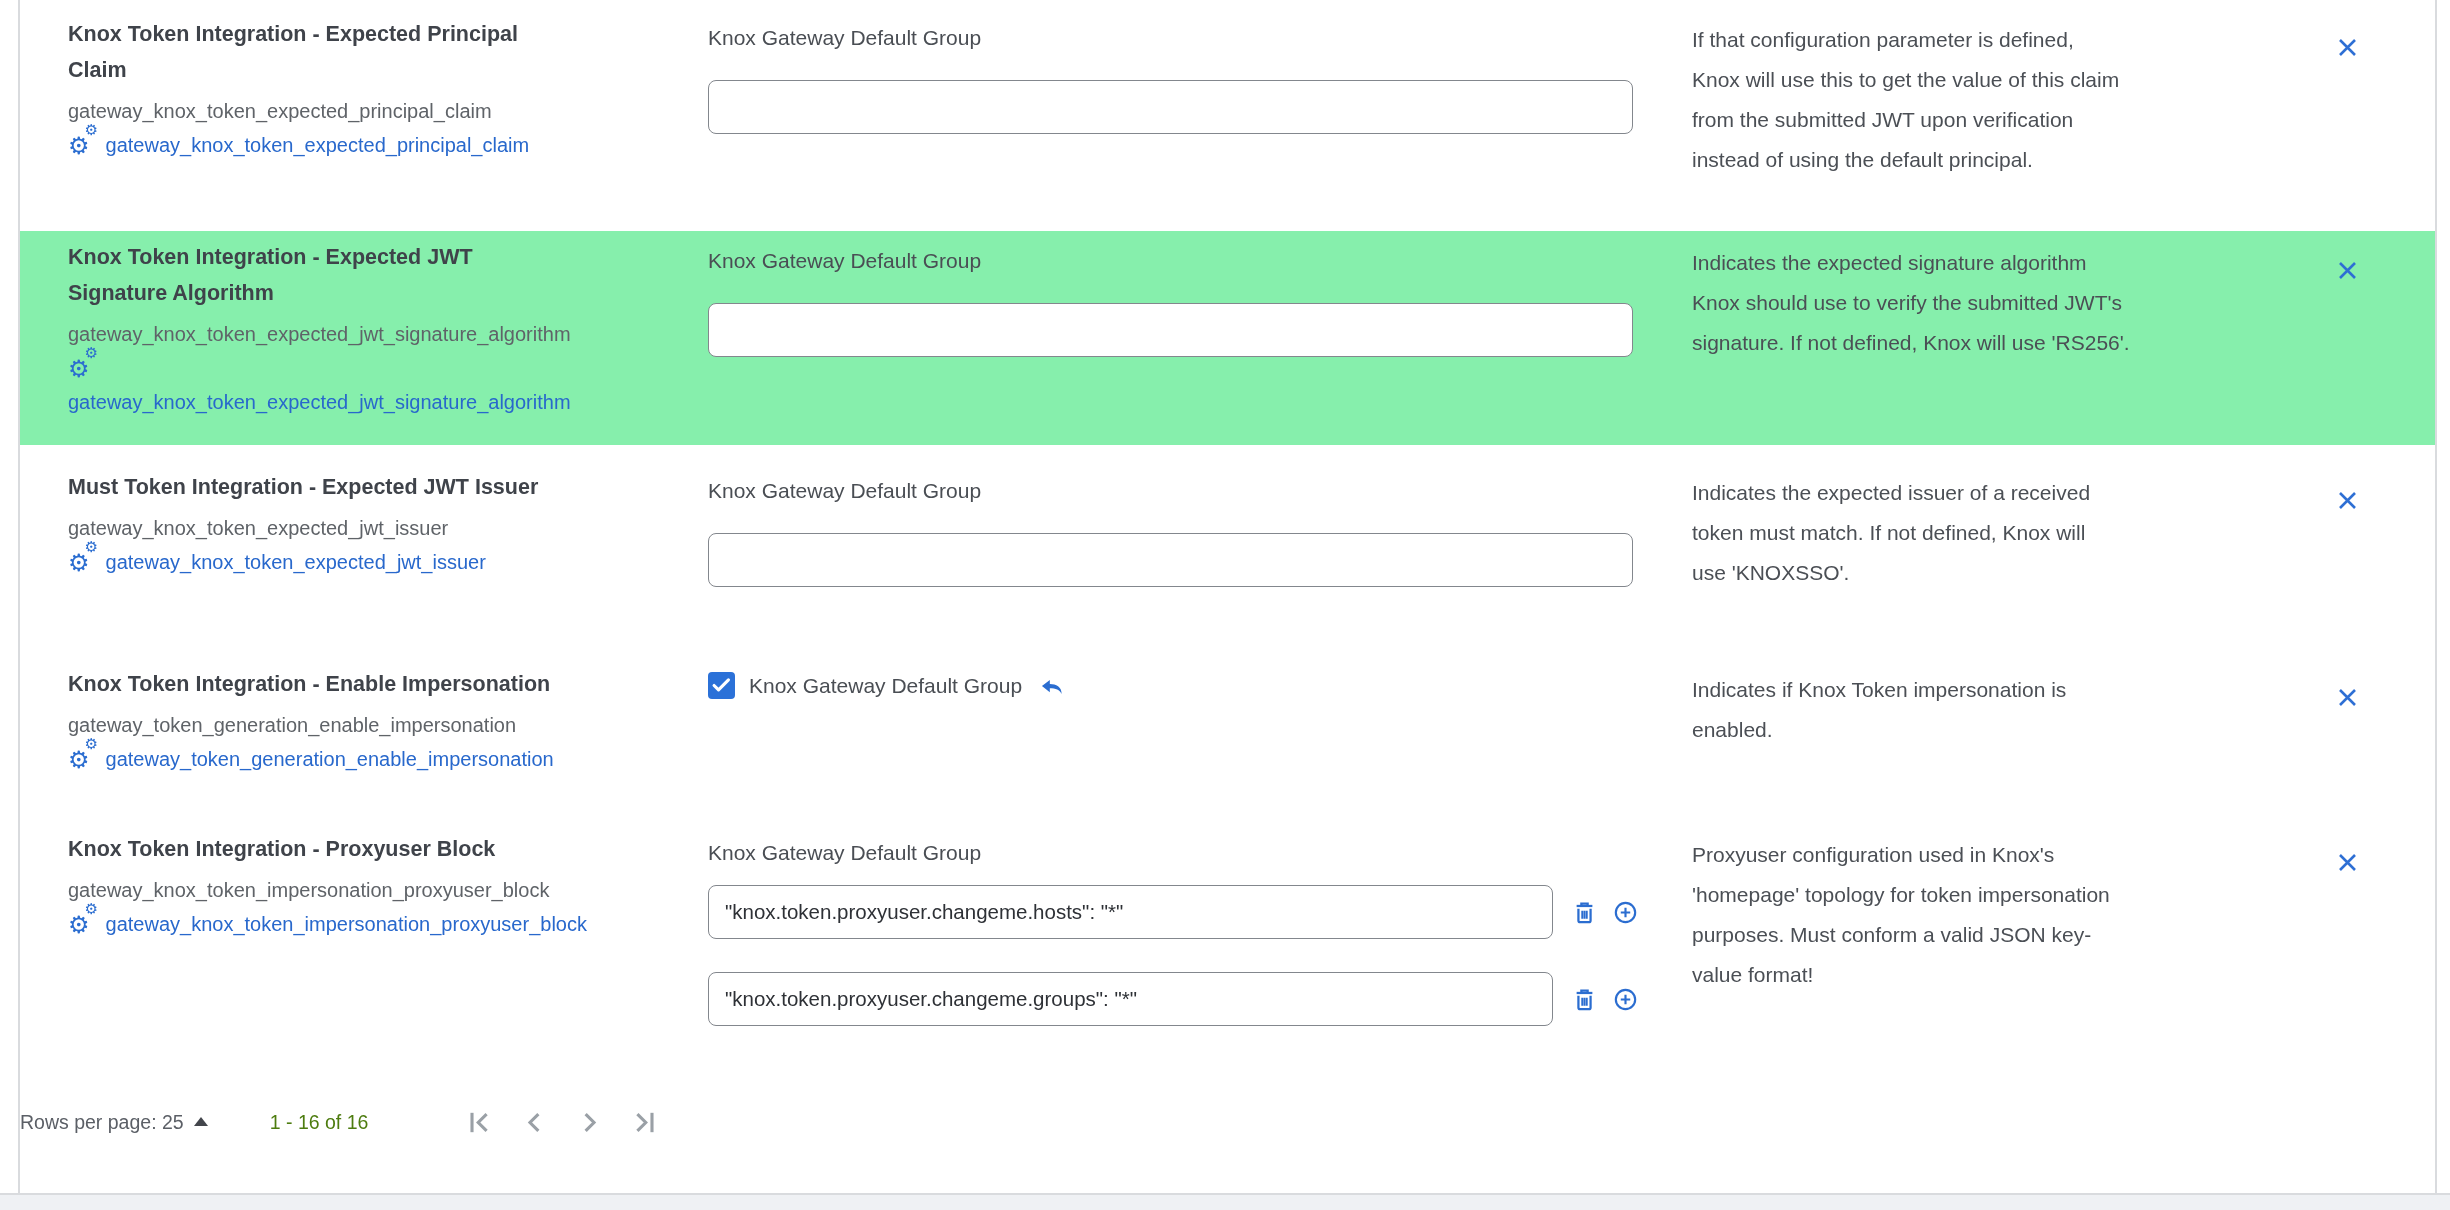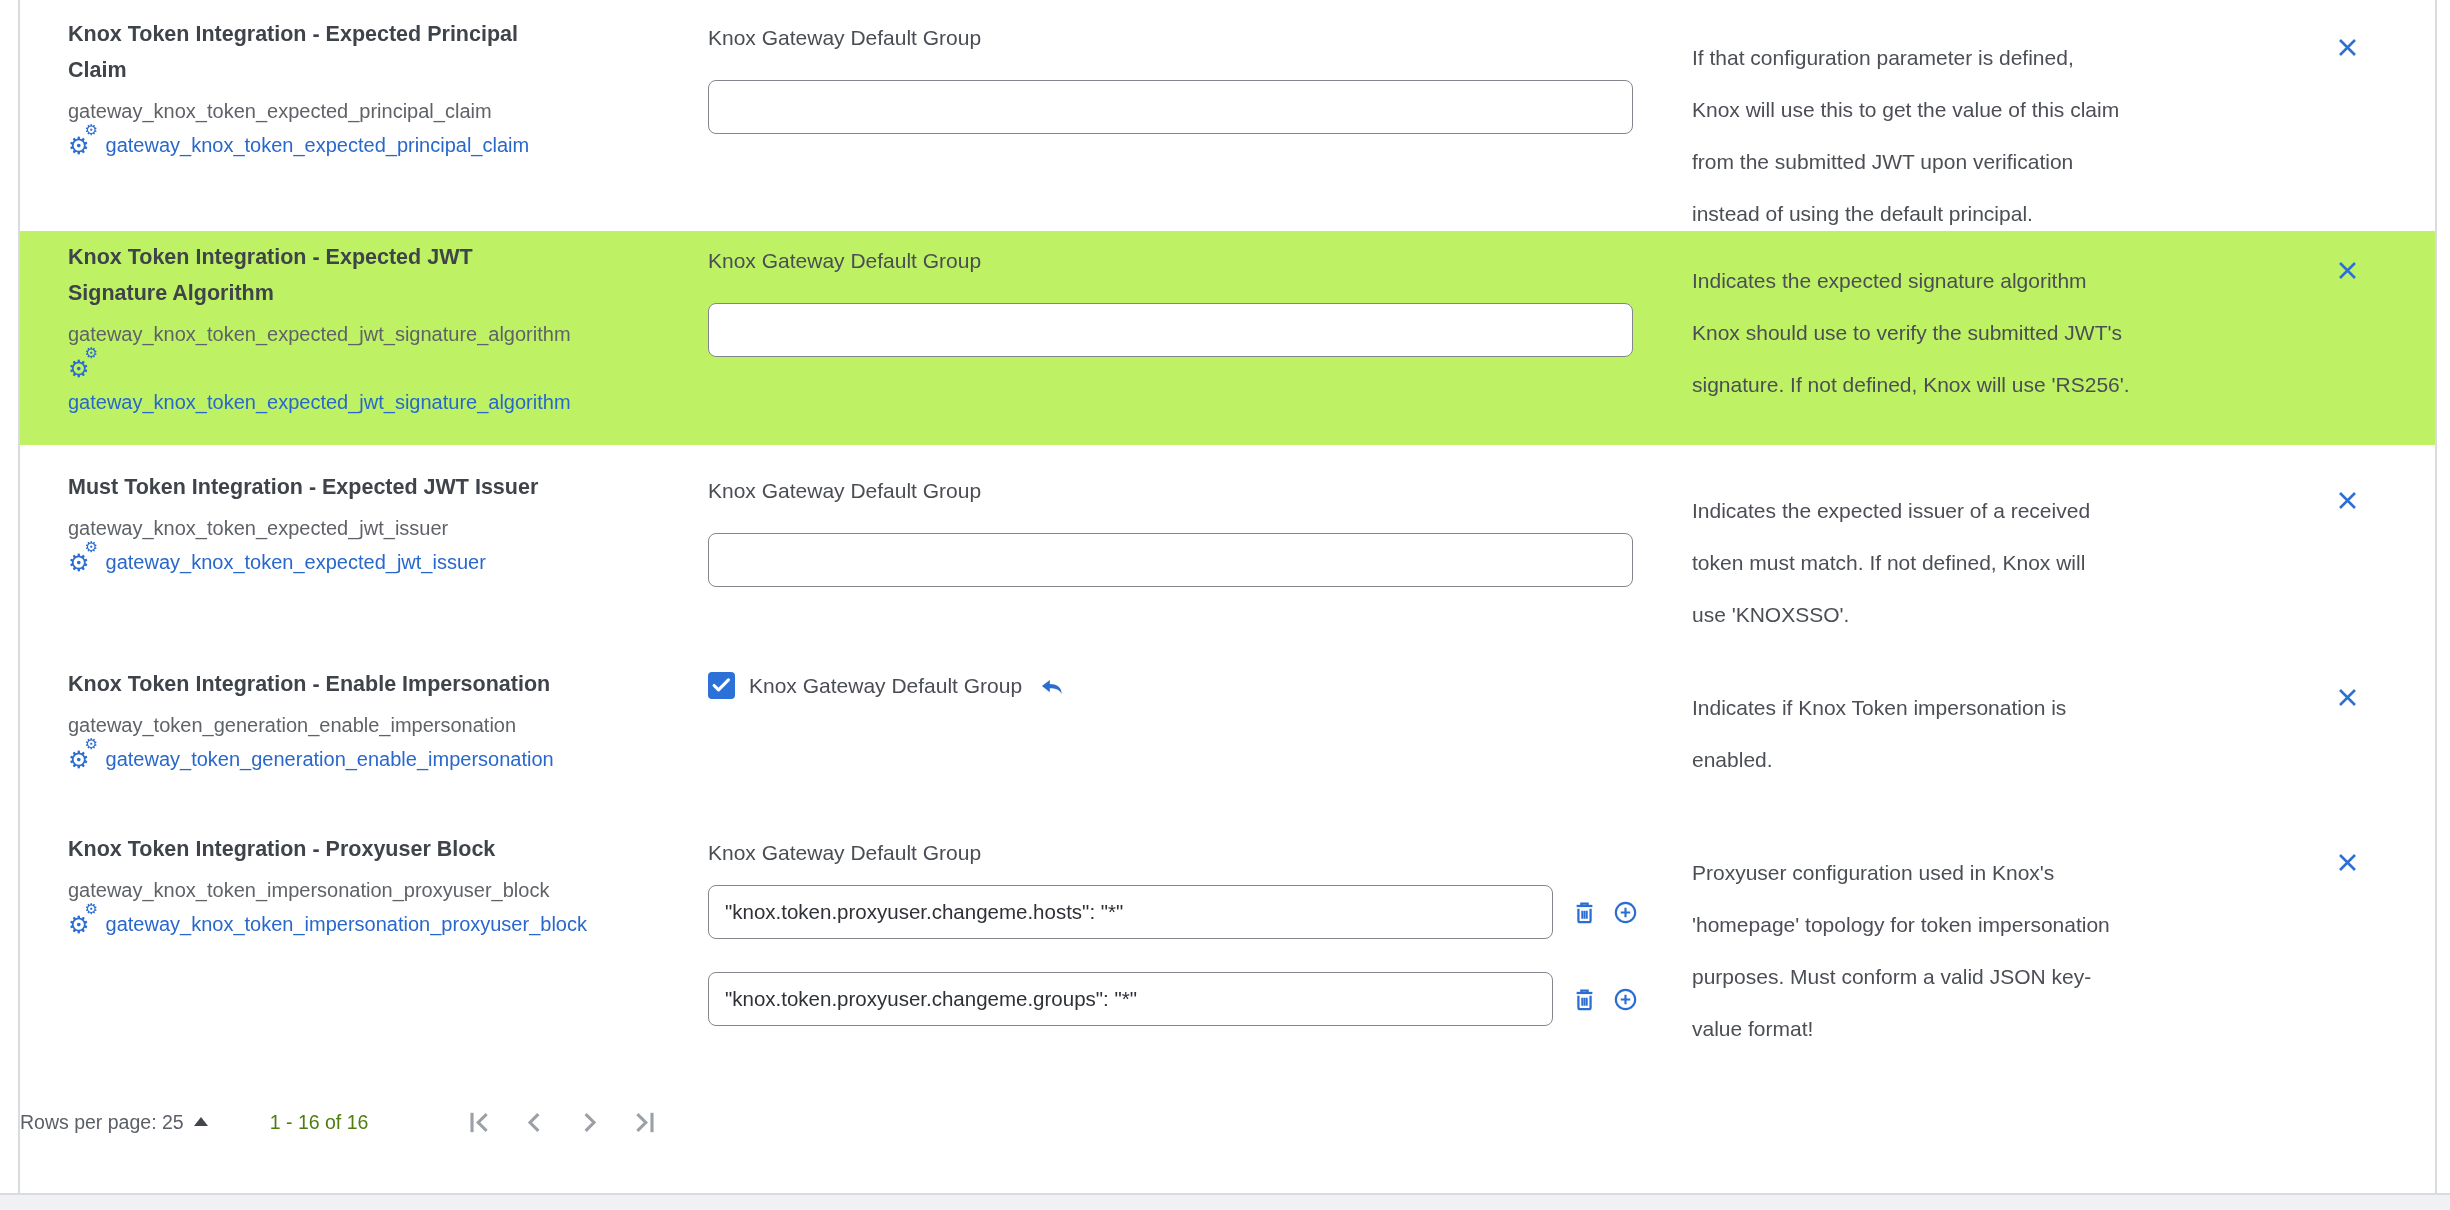--- a/index.html
+++ b/index.html
@@ -15,21 +15,21 @@
   .bottom-strip{
     position:absolute;top:1193px;left:0;width:2450px;height:17px;
     background:#eff1f4;border-top:2px solid #d9dbde;box-sizing:border-box;
   }
   .content{position:absolute;left:20px;top:0;width:2415px;}
   .crow{
     display:grid;
     grid-template-columns:640px 984px 628px 1fr;
     padding-left:48px;box-sizing:border-box;
   }
-  .crow.highlight{background:#bef264;}
+  .crow.highlight{background:#86efac;}
   .r1{height:231px;padding-top:16px;}
   .r2{height:214px;padding-top:8px;}
   .r3{height:215px;padding-top:24px;}
   .r4{height:165px;padding-top:6px;}
   .r5{height:240px;padding-top:6px;}
   .pag-row{height:128px;display:flex;align-items:center;justify-content:flex-start;
     padding-right:62px;padding-bottom:14px;box-sizing:border-box;}
 
   .title{
     font-size:21.5px;font-weight:bold;color:#3f434a;line-height:36px;
@@ -65,21 +65,21 @@
 
   .chk-line{display:flex;align-items:center;margin-top:6px;}
   .checkbox{
     width:27px;height:27px;border-radius:4px;background:#2b71d8;
     display:inline-flex;align-items:center;justify-content:center;cursor:pointer;flex:none;
   }
   .chk-label{font-size:21px;color:#4a4e54;margin-left:14px;line-height:27px;}
   .undo-btn{background:none;border:none;padding:0;margin-left:16px;cursor:pointer;display:inline-flex;}
 
   .desc{
-    font-size:21px;color:#4b4f55;line-height:52px;margin-top:16px;
+    font-size:21px;color:#4b4f55;line-height:40px;margin-top:4px;
     white-space:pre-line;max-width:560px;
   }
   .xcell{padding-left:14px;}
   .x-btn{background:none;border:none;padding:0;margin-top:18px;cursor:pointer;display:inline-flex;}
 
   .pag-label{font-size:19.5px;color:#5b5f66;}
   .tri-up{
     display:inline-block;width:0;height:0;margin-left:10px;margin-bottom:1px;
     border-left:7px solid transparent;border-right:7px solid transparent;
     border-bottom:9px solid #43464c;

